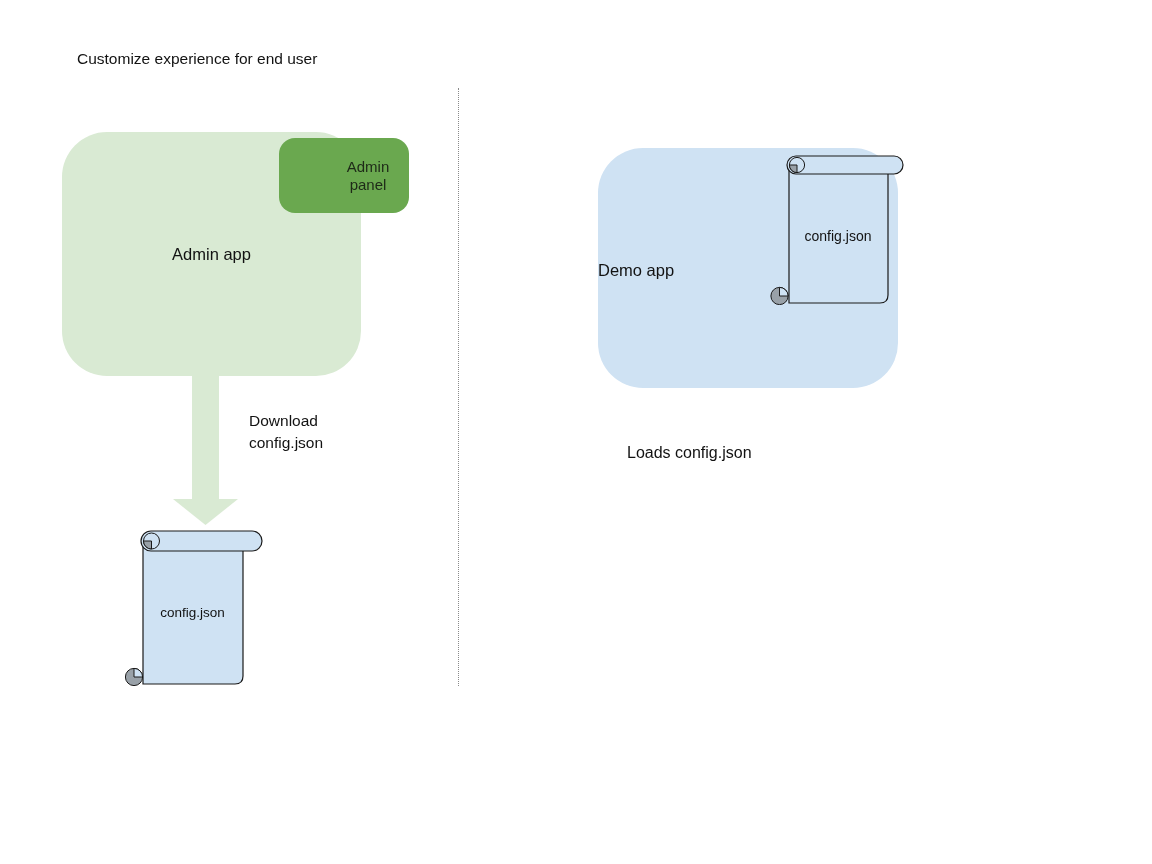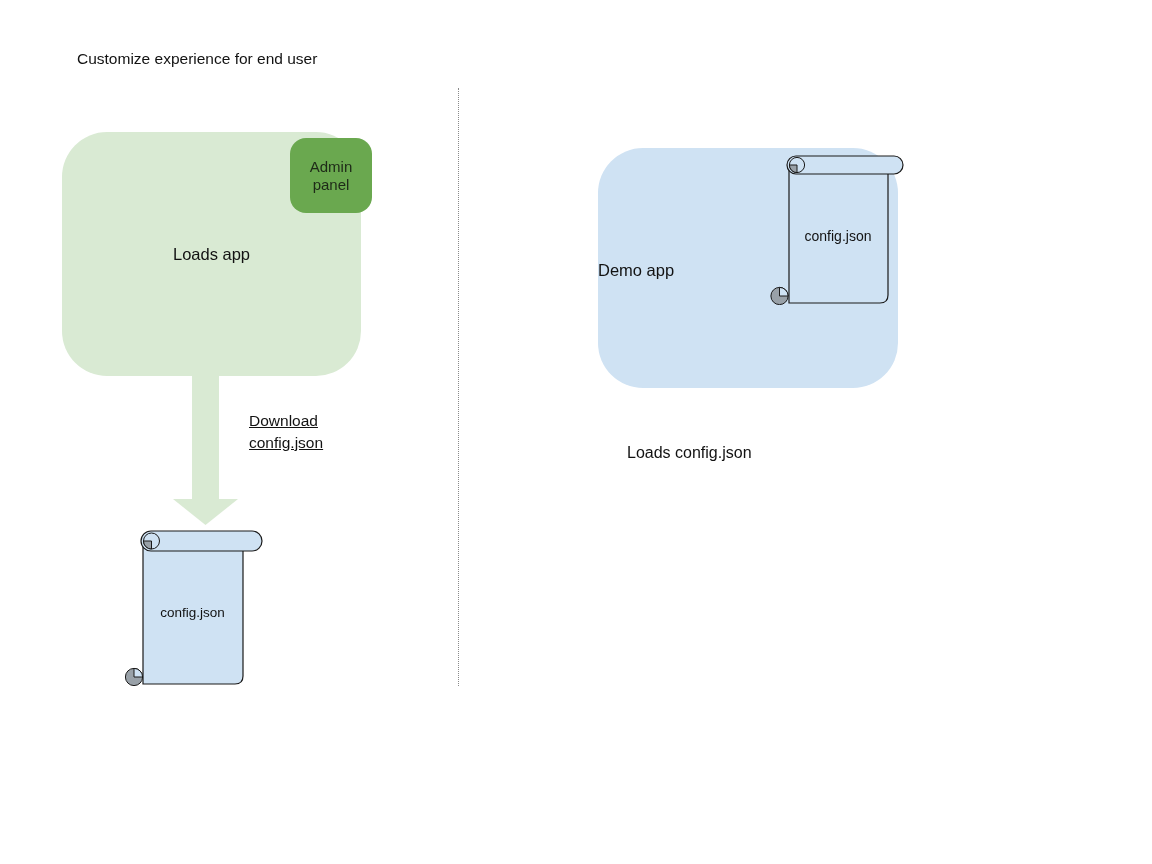--- a/index.html
+++ b/index.html
@@ -11,31 +11,31 @@
     position:relative; width:1152px; height:728px; overflow:hidden;
     background:#ffffff; font-family:"Liberation Sans", sans-serif; color:var(--text);
   }
   .abs{position:absolute;}
   .title{font-size:15.5px; line-height:19px; white-space:nowrap;}
   .left-title{left:77px; top:49px;}
   .right-title{left:605px; top:49px;}
   .divider{left:458px; top:88px; height:598px; width:0; border-left:1px dotted var(--divider);}
   .admin-app-box{left:62px; top:132px; width:299px; height:244px; background:var(--light-green); border-radius:45px;}
   .admin-panel{
-    left:290px; top:138px; width:82px; height:75px; background:var(--dark-green); border-radius:16px;
+    left:279px; top:138px; width:82px; height:75px; background:var(--dark-green); border-radius:16px;
     display:flex; align-items:center; justify-content:center; text-align:center;
-    font-size:15px; line-height:18px; color:#1e2a18;
+    font-size:15px; line-height:18px; color:#1e2a18;padding-left:48px;
   }
   .admin-panel .lbl{width:56px;}
   .app-label{font-size:16.5px; line-height:19px;}
   .admin-app-label{left:62px; top:245px; width:299px; text-align:center;}
   .demo-box{left:598px; top:148px; width:300px; height:240px; background:var(--light-blue); border-radius:45px;}
   .demo-label{left:598px; top:261px; width:205px; text-align:left;}
   .down-arrow{left:173px; top:376px; width:65px; height:150px;}
-  .download-label{left:249px; top:410px; font-size:15.5px; line-height:22px;text-decoration:underline;}
+  .download-label{left:249px; top:410px; font-size:15.5px; line-height:22px;}
   .scroll-left{left:125px; top:530px; width:138px; height:156px;}
   .scroll-left-label{left:142px; top:605px; width:101px; text-align:center; font-size:13.5px;}
   .scroll-right{left:770px; top:155px; width:137px; height:150px;}
   .scroll-right-label{left:788px; top:228px; width:100px; text-align:center; font-size:14px;}
   .caption{left:627px; top:444px; font-size:16px; white-space:nowrap;}
   .s-fill{fill:var(--light-blue); stroke:var(--outline); stroke-width:1.2;}
   .s-fill2{fill:var(--light-blue); stroke:var(--outline); stroke-width:1;}
   .s-gray{fill:var(--scroll-gray); stroke:var(--outline); stroke-width:1;}
   .arrow-fill{fill:var(--light-green);}
 </style>
@@ -45,21 +45,21 @@
 <div class="canvas">
 
   <div class="abs title left-title">Customize experience for end user</div>
 
   <div class="abs divider"></div>
 
   <div class="abs admin-app-box"></div>
   <div class="abs admin-panel">
     <span class="lbl">Admin panel</span>
   </div>
-  <div class="abs app-label admin-app-label">Loads app</div>
+  <div class="abs app-label admin-app-label">Admin app</div>
 
   <svg class="abs down-arrow" viewBox="0 0 65 150" aria-hidden="true">
     <polygon class="arrow-fill" points="19,0 46,0 46,123 65,123 32.5,149 0,123 19,123"></polygon>
   </svg>
   <div class="abs download-label">
     <div>Download</div>
     <div>config.json</div>
   </div>
 
   <svg class="abs scroll-left" viewBox="0 0 138 156" aria-hidden="true">

